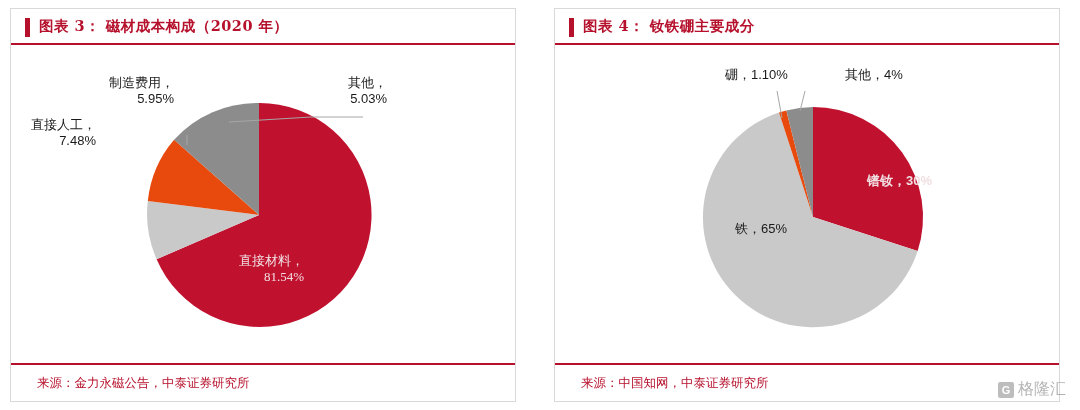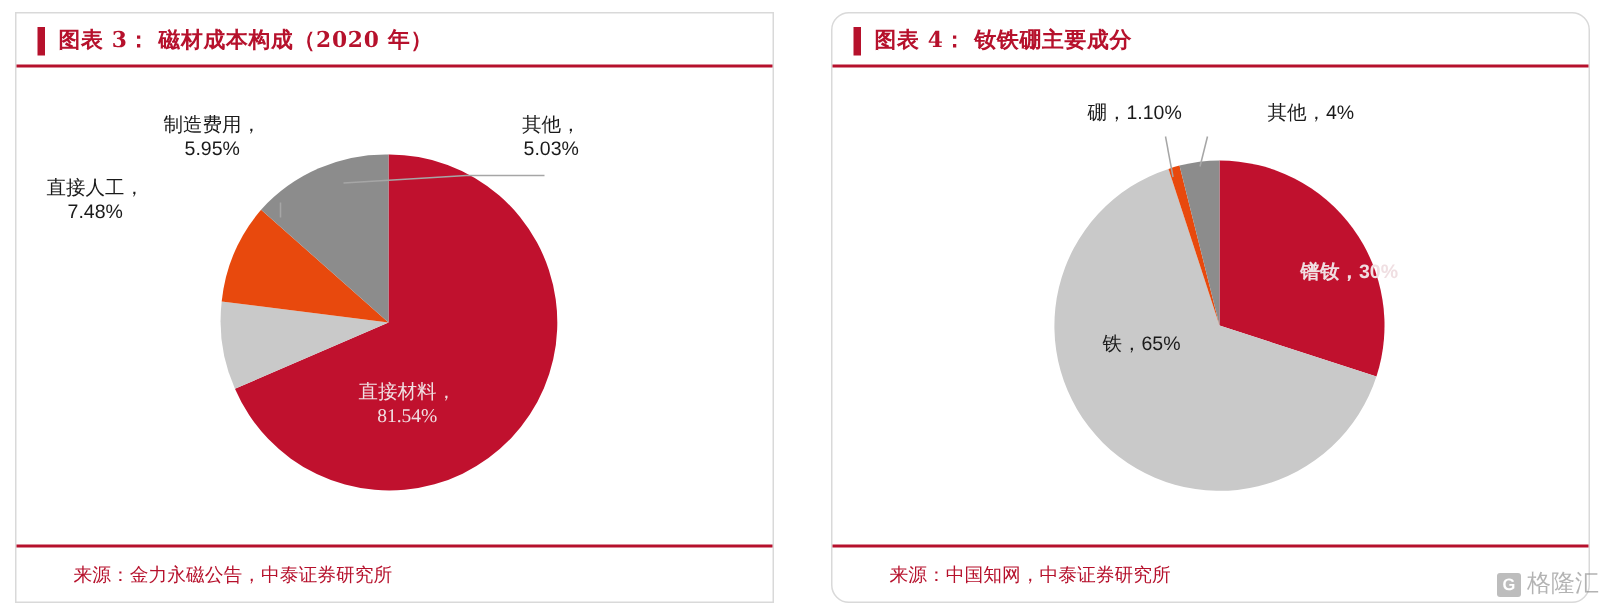--- a/index.html
+++ b/index.html
@@ -24,21 +24,20 @@
     position: relative;
     box-sizing: border-box;
     width: 506px;
     height: 394px;
     margin: 8px 0 8px 10px;
     border: 1px solid #d9d9d9;
     background: #ffffff;
   }
   .panel.right {
     margin-left: 38px;
-    border-radius: 12px;
   }
   .panel-header {
     position: relative;
     height: 36px;
     border-bottom: 2px solid #b6112c;
     box-sizing: border-box;
   }
   .header-bar {
     position: absolute;
     left: 14px;
@@ -68,21 +67,20 @@
     box-sizing: border-box;
   }
   .footer-text {
     position: absolute;
     left: 26px;
     top: 10px;
     font-family: "DejaVu Serif", serif;
     font-size: 12.5px;
     color: #b6112c;
     white-space: nowrap;
-    margin-left: 12px;
   }
   .chart-area {
     position: absolute;
     left: 0;
     top: 36px;
     right: 0;
     bottom: 40px;
   }
   svg.pie {
     display: block;
@@ -92,21 +90,21 @@
     font-family: "Liberation Sans", sans-serif;
     font-size: 13px;
     color: #1a1a1a;
     line-height: 1.25;
     white-space: nowrap;
   }
   .lbl.inner {
     color: #f0dfe2;
   }
   .lbl.center {
-    text-align: center;
+    text-align: right;
   }
   .watermark {
     position: absolute;
     right: 14px;
     bottom: 10px;
     display: flex;
     align-items: center;
     gap: 4px;
     opacity: 0.65;
   }

